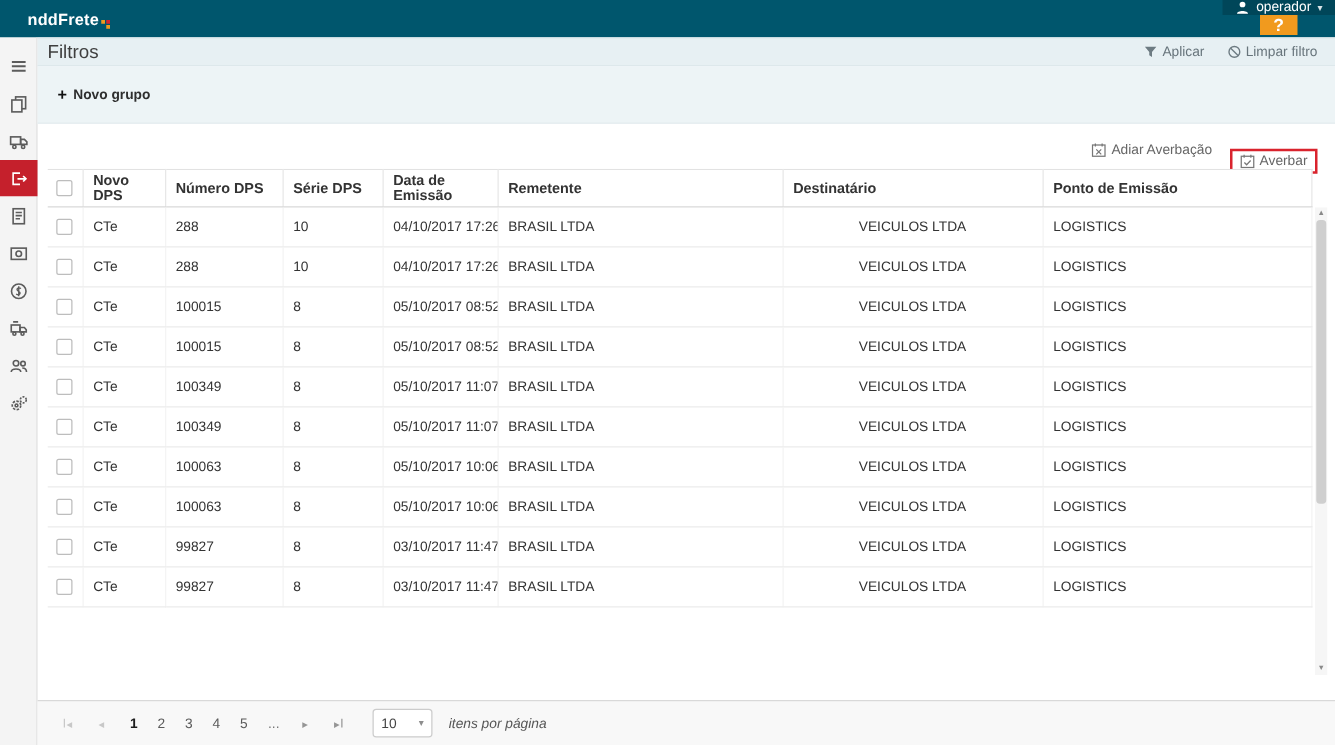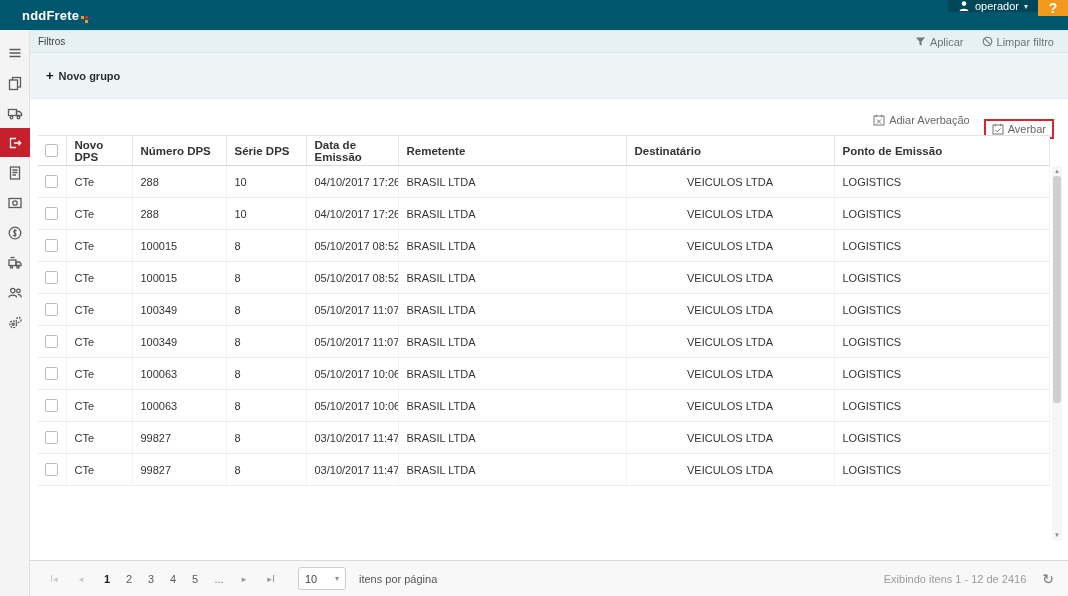--- a/index.html
+++ b/index.html
@@ -11,41 +11,41 @@
   }
 
   
   .topbar { height:30px; background:var(--c-topbar); color:#fff; display:flex; align-items:center; justify-content:space-between; }
   .brand { margin-left:22px; font-size:13px; font-weight:bold; display:flex; align-items:flex-end; gap:2px; letter-spacing:.2px; }
   .logo-mark { display:inline-grid; grid-template-columns:3px 3px; gap:1px; margin-top:2px; }
   .logo-mark i { width:3px; height:3px; display:block; }
   .logo-mark i.o { background:#f19a1e; }
   .logo-mark i.r { background:#d9232d; }
   .logo-mark i.e { visibility:hidden; }
-  .topbar-right { display:flex; align-items:flex-start; height:100%; }
+  .topbar-right { display:flex; align-items:center; height:100%;flex-direction:column; }
   .user-button { display:flex; align-items:center; gap:5px; padding:0 10px; background:rgba(0,0,0,.18); font-size:11px; cursor:pointer; }
   .user-caret { font-size:8px; opacity:.85; }
   .help-button { width:30px; display:flex; align-items:center; justify-content:center; background:var(--c-help); font-weight:bold; font-size:14px; cursor:pointer; }
 
   
   .body { display:flex; height:566px; }
   .sidebar { width:30px; background:#f4f4f4; border-right:1px solid #e2e2e2; display:flex; flex-direction:column; align-items:center; padding-top:8px; flex:0 0 30px; }
   .side-item { width:30px; height:29px; display:flex; align-items:center; justify-content:center; margin-bottom:1px; cursor:pointer; }
   .side-item svg { stroke:#5c5c5c; fill:none; stroke-width:1.3; }
   .side-item.active { background:var(--c-active); }
   .side-item.active svg { stroke:#fff; }
 
   
   .main { flex:1; display:flex; flex-direction:column; min-width:0; }
   .title-row { height:52px; display:flex; align-items:center; padding-left:18px; }
   .page-title { font-size:19px; font-weight:400; color:#6e6e6e; margin:0; }
 
   .filters-header { height:23px; background:#e7f0f3; border-top:1px solid #e0eaed; border-bottom:1px solid #dde8eb;
     display:flex; align-items:center; justify-content:space-between; padding:0 14px 0 8px; font-size:11px; color:#444; }
-  .filters-title { font-size:10px; color:#3f3f3f; }
+  .filters-title { font-size:15px; color:#3f3f3f; }
   .filters-actions { display:flex; gap:18px; }
   .filter-link { display:flex; align-items:center; gap:4px; font-size:11px; color:#68757c; cursor:pointer; }
 
   .filters-body { height:46px; background:#edf4f6; display:flex; align-items:center; padding-left:16px; border-bottom:1px solid #e3ecee; }
   .new-group { display:flex; align-items:center; gap:5px; font-size:11px; color:#2e2e2e; font-weight:bold; cursor:pointer; }
   .new-group .plus { font-size:13px; font-weight:bold; color:#111; line-height:1; }
 
   .spacer { height:8px; }
 
   .grid-actions { height:26px; display:flex; align-items:center; justify-content:flex-end; gap:14px; padding-right:14px; font-size:11px; color:#666; }
@@ -71,21 +71,21 @@
   .pager { height:36px; background:#f8f8f8; border-top:1px solid #d9d9d9; display:flex; align-items:center; justify-content:space-between; padding:0 14px 0 12px; }
   .pager-left { display:flex; align-items:center; gap:3px; }
   .pg-btn { width:24px; height:22px; display:flex; align-items:center; justify-content:center; color:#969696; font-size:9px; cursor:pointer; }
   .pg-btn.disabled { color:#c8c8c8; }
   .pg-btn .bar { width:1px; height:7px; background:currentColor; display:inline-block; margin:0 1px; }
   .page { min-width:22px; height:22px; display:flex; align-items:center; justify-content:center; color:#5a5a5a; font-size:11px; cursor:pointer; }
   .page.current { color:#1d1d1d; font-weight:bold; }
   .ellipsis { width:20px; text-align:center; color:#777; font-size:11px; cursor:pointer; }
   .page-size { margin-left:12px; width:48px; height:23px; background:#fff; border:1px solid #ccc; border-radius:3px; display:flex; align-items:center; justify-content:space-between; padding:0 6px; font-size:11px; color:#444; cursor:pointer; }
   .page-size .caret { font-size:8px; color:#8d8d8d; }
-  .ps-label { margin-left:10px; font-size:11px; color:#555; }
+  .ps-label { margin-left:10px; font-size:11px; color:#555;font-style:italic; }
   .pager-right { display:flex; align-items:center; gap:16px; }
   .summary { font-size:11px; color:#9a9a9a; }
   .refresh { font-size:14px; color:#777; cursor:pointer; }
 </style>
 </head>
 <body>
 
 <div class="app" style="--c-topbar: #00566d; --c-help: #f19a1e; --c-active: #c5202c; --c-red: #d9232d;">
 
   <header class="topbar">
@@ -384,21 +384,17 @@
             </span>
           <span class="ellipsis">...</span>
           <span class="pg-btn">▸</span>
           <span class="pg-btn">▸<span class="bar"></span></span>
           <span class="page-size">
             <span>10</span>
             <span class="caret">▾</span>
           </span>
           <span class="ps-label">itens por página</span>
         </div>
-        <div class="pager-right">
-          <span class="summary">Exibindo itens 1 - 12 de 2416</span>
-          <span class="refresh">↻</span>
-        </div>
       </footer>
 
     </main>
   </div>
 </div>
 
 </body></html>

